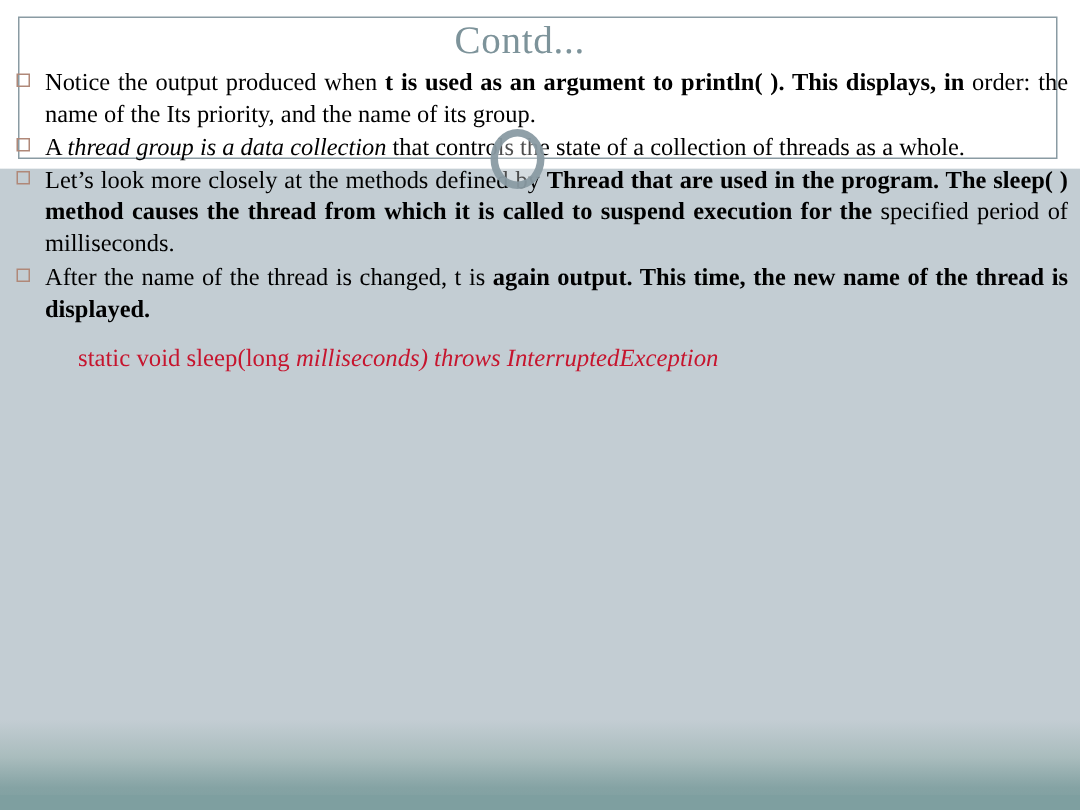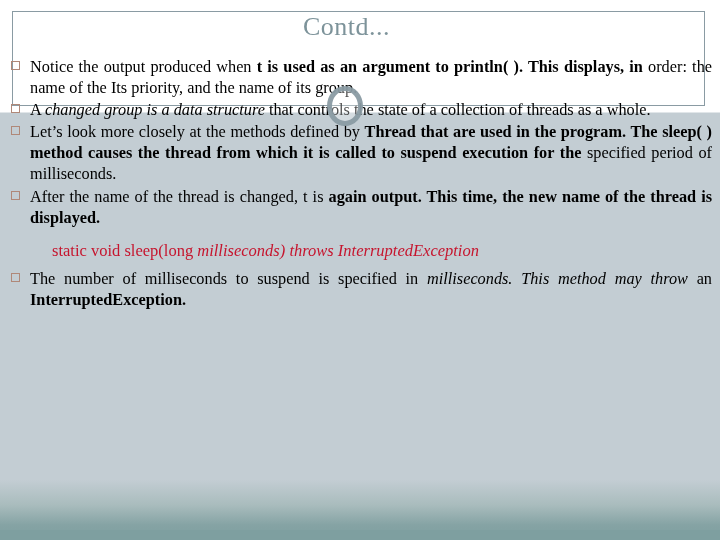--- a/index.html
+++ b/index.html
@@ -50,21 +50,21 @@
     font-size: 26px;
     color: #7d939a;
     letter-spacing: 0.5px;
     font-family: "Liberation Serif", "DejaVu Serif", serif;
   }
 
   
   #body-area {
     position: absolute;
     left: 0;
-    top: 56px;
+    top: 44px;
     width: 720px;
   }
 
   .bullet {
     position: relative;
     padding-left: 30px;
     padding-right: 8px;
     margin: 0 0 1px 0;
     font-size: 16.3px;
     line-height: 1.295;
@@ -139,27 +139,26 @@
 <body>
 
 <div id="slide">
 
   <div id="title-box"></div>
   <div id="title-text">Contd...</div>
 
   <div id="body-area">
     <div id="bullet-list-top">
         <p class="bullet"><span class="marker"></span><span class="txt ">Notice the output produced when </span><span class="txt b">t is used as an argument to println( ). This displays, in </span><span class="txt ">order: the name of the Its priority, and the name of its group.</span></p>
-        <p class="bullet"><span class="marker"></span><span class="txt ">A </span><span class="txt i">changed group is a data structure </span><span class="txt ">that controls the state of a collection of threads as a whole.</span></p>
+        <p class="bullet"><span class="marker"></span><span class="txt ">A </span><span class="txt i">thread group is a data collection </span><span class="txt ">that controls the state of a collection of threads as a whole.</span></p>
         <p class="bullet"><span class="marker"></span><span class="txt ">Let’s look more closely at the methods defined by </span><span class="txt b">Thread that are used in the program. The </span><span class="txt b">sleep( ) method causes the thread from which it is called to suspend execution for the </span><span class="txt ">specified period of milliseconds.</span></p>
         <p class="bullet"><span class="marker"></span><span class="txt ">After the name of the thread is changed, t is </span><span class="txt b">again output. This time, the new name of the thread is displayed.</span></p>
       </div>
     <div id="code-line"><span class="txt ">static void sleep(long </span><span class="txt i">milliseconds) throws InterruptedException</span></div>
     <div id="bullet-list-bottom">
-        <p class="bullet"><span class="marker"></span><span class="txt ">The number of milliseconds to suspend is specified in </span><span class="txt i">milliseconds. This method may throw </span><span class="txt ">an </span><span class="txt b">InterruptedException.</span></p>
       </div>
   </div>
 
   <div id="ring-inner"></div>
   <div id="ring"></div>
 
   <div id="bottom-strip"></div>
 </div>
 
 </body></html>

